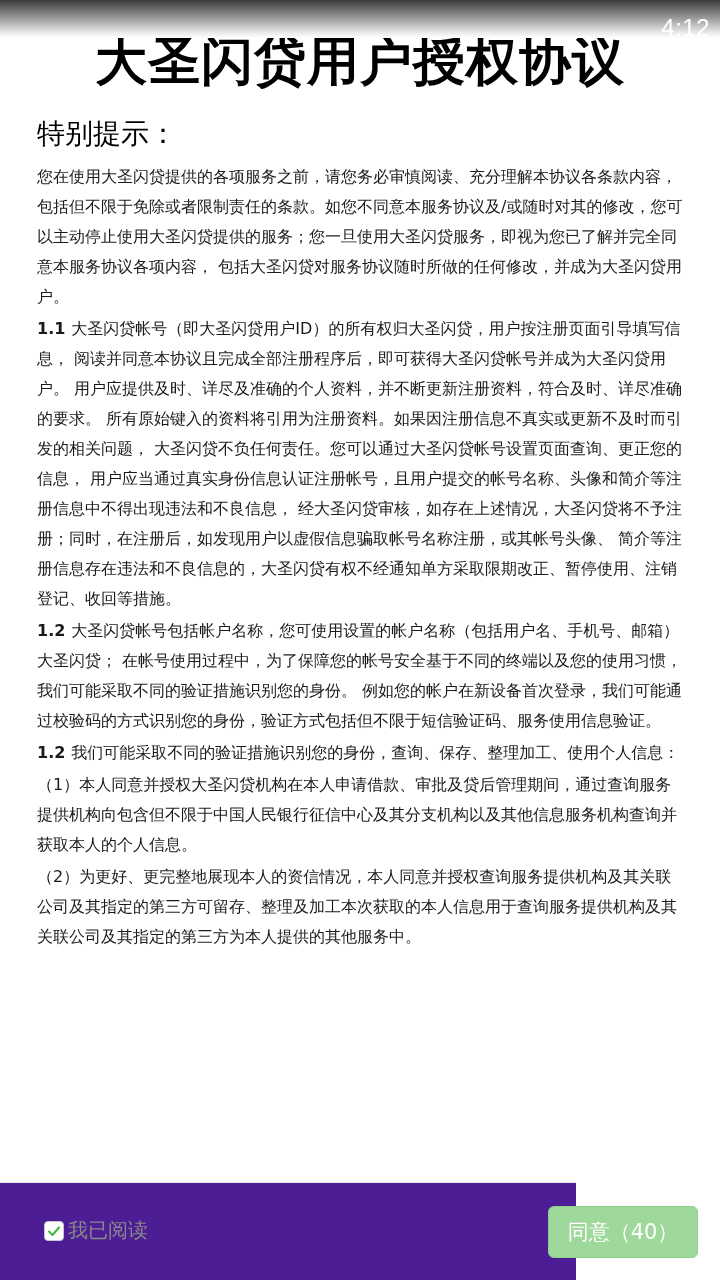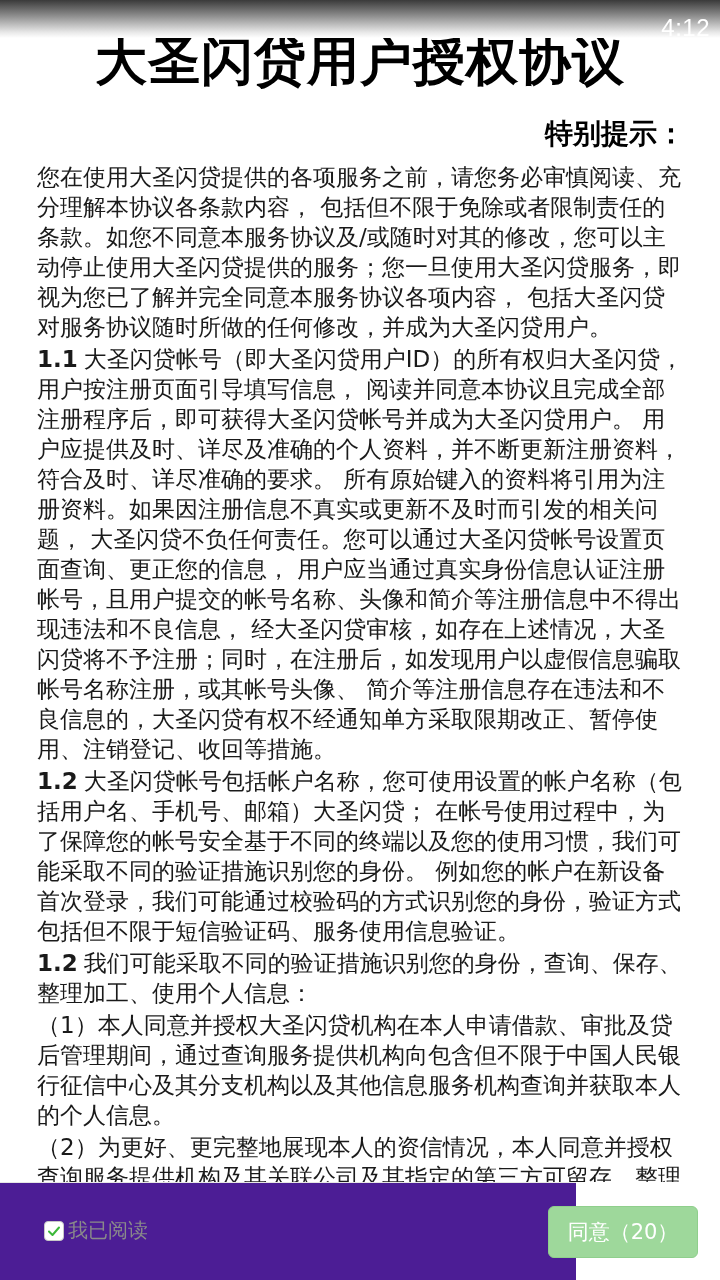--- a/index.html
+++ b/index.html
@@ -22,26 +22,26 @@
       position: absolute; top: 36px; left: 0; width: 720px; text-align: center;
       font-size: 52px; font-weight: bold; color: #000; line-height: 50px;
       letter-spacing: 1px;
     }
 
     .content {
       position: absolute; top: 112px; left: 37px; width: 648px; height: 1070px;
       overflow: hidden;
     }
     .section-heading {
-      font-size: 28px; font-weight: bold; color: #000; line-height: 44px; text-align: right;
+      font-size: 28px; font-weight: normal; color: #000; line-height: 44px;
     }
     .h-special { margin-bottom: 6px; }
     .h-section { margin-top: 14px; margin-bottom: 6px; font-size: 29px; }
     .para {
-      font-size: 23px; line-height: 30px; color: #1a1a1a; text-align: left;
+      font-size: 16px; line-height: 30px; color: #1a1a1a; text-align: left;
       word-break: break-all;
     }
     .para + .para { margin-top: 2px; }
     .clause-num { font-weight: bold; margin-right: 6px; }
     .sub-para { text-indent: 0; }
 
     .bottom-bar {
       position: absolute; left: 0; top: 1182px; width: 576px; height: 98px;
       background: #4c1d95; border-top: 1.5px solid #e6e6e6; text-decoration: underline;
     }
@@ -100,14 +100,14 @@
 
 <div class="bottom-bar">
   <div class="read-check">
     <span class="checkbox">
       <svg viewBox="0 0 14 14">
         <path d="M2 7.5 L5.5 11 L12 3.5" stroke="#3cb83a" stroke-width="2" fill="none" stroke-linecap="round" stroke-linejoin="round"></path>
       </svg>
     </span>
     <span class="read-label">我已阅读</span>
   </div>
-  <div class="agree-button">同意（20）</div>
+  <div class="agree-button">同意（40）</div>
 </div>
 
 </body></html>

